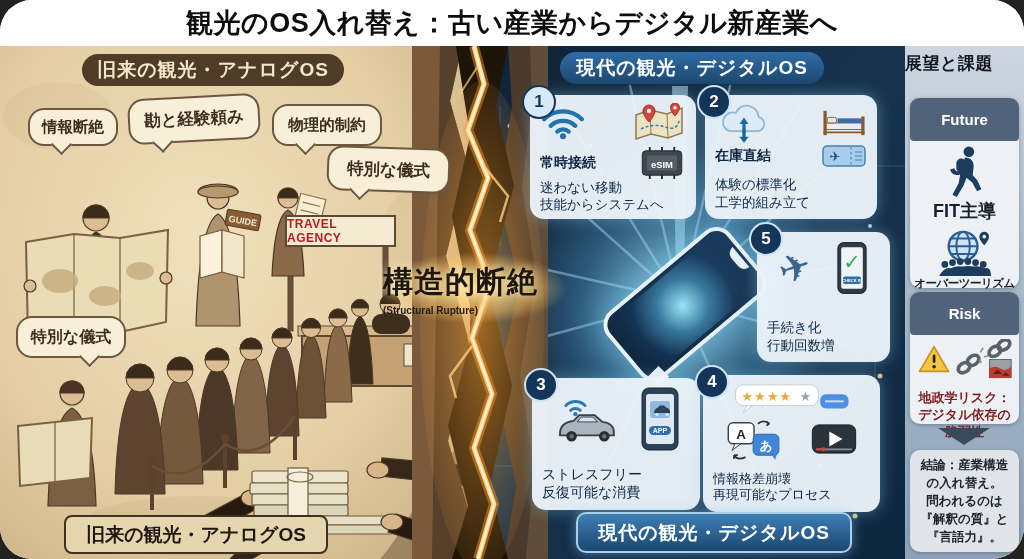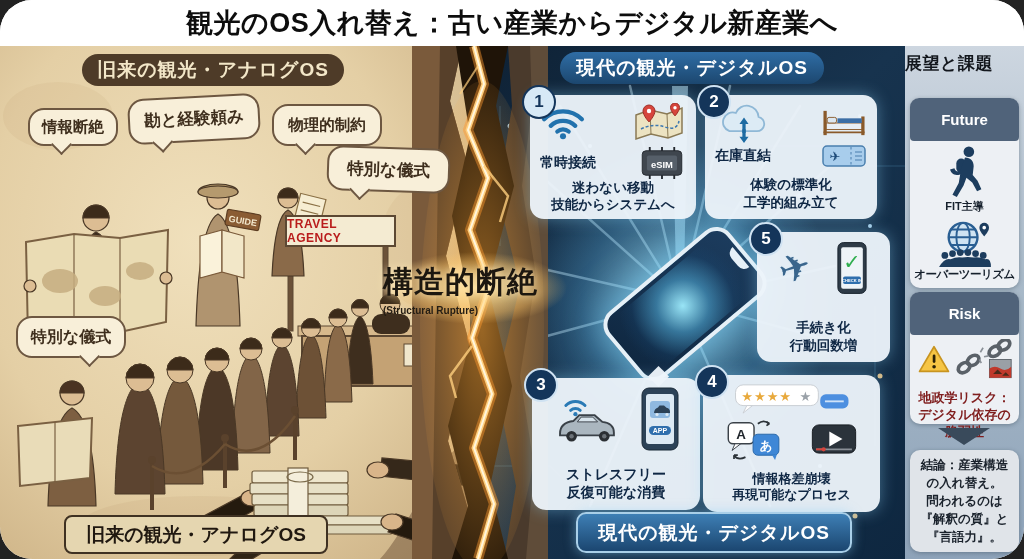--- a/index.html
+++ b/index.html
@@ -62,21 +62,21 @@
            display:flex;align-items:center;justify-content:center;z-index:8;letter-spacing:1px;}
   .card{position:absolute;background:rgba(236,244,250,.96);border-radius:14px;z-index:7;
         box-shadow:0 0 16px rgba(150,220,255,.4);padding:8px 10px;box-sizing:border-box;
         display:flex;flex-direction:column;color:#0f2744;}
   .card .num{position:absolute;left:-8px;top:-10px;width:30px;height:30px;border-radius:50%;
         font-weight:900;font-size:17px;display:flex;align-items:center;justify-content:center;}
   .num-dark{background:#14355a;color:#fff;border:2.5px solid #cfe2f2;}
   .num-light{background:#d7e9f6;color:#14355a;border:2.5px solid #14355a;}
   .c-row{display:flex;align-items:center;justify-content:space-between;}
   .c-label{font-size:14px;font-weight:900;}
-  .c-lines{margin-top:auto;text-align:center;font-weight:700;line-height:1.28;}
+  .c-lines{margin-top:auto;font-weight:400;line-height:1.28;}
   .card1{left:60px;top:49px;width:166px;height:124px;}  .card1 .c-lines{font-size:13.5px;}
   .card2{left:235px;top:49px;width:172px;height:124px;} .card2 .c-lines{font-size:13.5px;}
   .card3{left:62px;top:332px;width:168px;height:132px;} .card3 .c-lines{font-size:14px;}
   .card3::before{content:'';position:absolute;top:-9px;right:34px;width:15px;height:15px;
         background:rgba(236,244,250,.96);transform:rotate(45deg);}
   .card4{left:233px;top:329px;width:177px;height:137px;} .card4 .c-lines{font-size:13px;}
   .card5{left:287px;top:186px;width:133px;height:130px;} .card5 .c-lines{font-size:13.5px;}
   .plane-glyph{font-size:38px;color:#39658c;transform:rotate(-18deg);font-weight:bold;
         text-shadow:0 0 2px #cfe4f2;}
   
@@ -485,21 +485,21 @@
 
     <div class="s-card future-card">
       <div class="s-head">Future</div>
       <svg class="icon" width="46" height="54" viewBox="0 0 44 56" style="margin-top:4px;">
         <g fill="#1d3d5e">
           <circle cx="26" cy="7" r="5.5"></circle>
           <rect x="13" y="14" width="10" height="15" rx="5"></rect>
           <path d="M22 13 c6 0 9 4 9 9 l-1 9 5 6 4 9 -4.5 2 -5 -9 -6 -5 -3 8 -7 12 -4.5 -2.5 6.5 -12 1.5 -9 c-6 2 -9.5 -1 -10.5 -5 l4.5 -1.5 c1 3 3 4 6 3 z"></path>
         </g>
       </svg>
-      <div class="s-label" style="font-size:11px;">FIT主導</div>
+      <div class="s-label" style="font-size:18px;">FIT主導</div>
       <svg class="icon" width="56" height="48" viewBox="0 0 58 50" style="margin-top:5px;">
         <circle cx="27" cy="19" r="15" fill="#cfe3f2" stroke="#2a5f93" stroke-width="2.5"></circle>
         <ellipse cx="27" cy="19" rx="7" ry="15" fill="none" stroke="#2a5f93" stroke-width="2"></ellipse>
         <line x1="12" y1="19" x2="42" y2="19" stroke="#2a5f93" stroke-width="2"></line>
         <line x1="14" y1="11" x2="40" y2="11" stroke="#2a5f93" stroke-width="2"></line>
         <line x1="14" y1="27" x2="40" y2="27" stroke="#2a5f93" stroke-width="2"></line>
         <path d="M49 4 a5 5 0 0 1 5 5 c0 3.8 -5 9 -5 9 s-5 -5.2 -5 -9 a5 5 0 0 1 5 -5" fill="#1d3d5e"></path>
         <circle cx="49" cy="9" r="1.9" fill="#fff"></circle>
         <g fill="#1d3d5e">
           <circle cx="8" cy="38" r="3.5"></circle>

